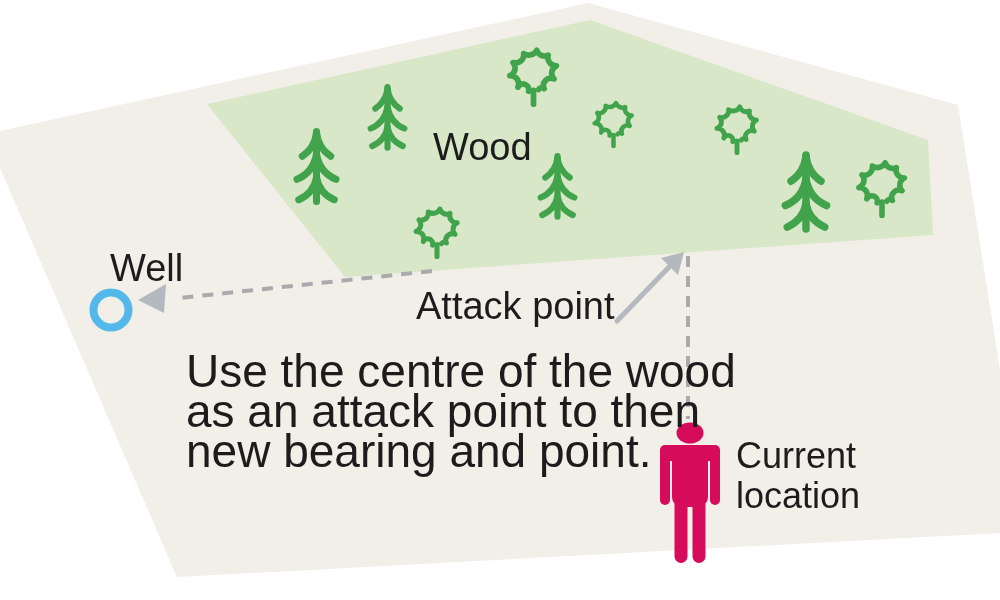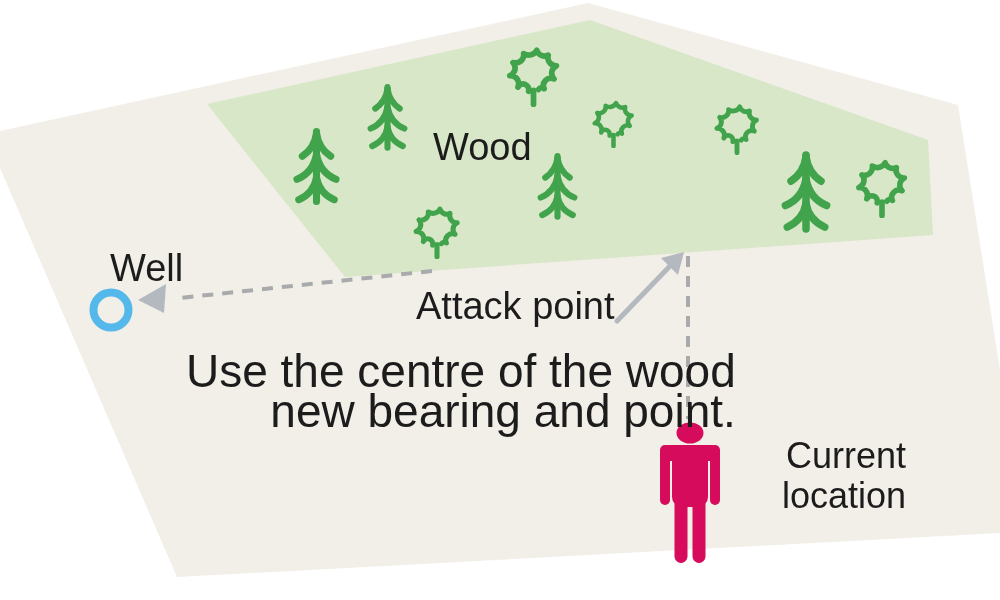--- a/index.html
+++ b/index.html
@@ -1,19 +1,18 @@
 <!DOCTYPE html>
 <html style="--map-fill: #f2efe8; --wood-fill: #d8e7c7; --tree-green: #41a34b; --text: #1c1c1c; --dash-gray: #a8aaac; --arrow-gray: #b4b9bf; --well-blue: #55b8ea; --person-pink: #d60b5c;"><head>
 <meta charset="utf-8">
 <style>
   html,body{margin:0;padding:0;background:#fff;}
   .stage{
     position:relative;width:1000px;height:600px;background:#ffffff;overflow:hidden;
     font-family:"Liberation Sans", sans-serif;
-    text-align:right;
   }
   .stage svg.scene{position:absolute;left:0;top:0;width:1000px;height:600px;display:block;}
   .map{fill:var(--map-fill,#f2efe8);}
   .wood{fill:var(--wood-fill,#d8e7c7);}
   .tree{stroke:var(--tree-green,#41a34b);fill:none;stroke-linecap:round;stroke-linejoin:round;}
   .dash{stroke:var(--dash-gray,#a8aaac);stroke-width:4;stroke-dasharray:11 9;fill:none;stroke-linecap:butt;}
   .arrow-line{stroke:var(--arrow-gray,#b4b9bf);stroke-width:5;fill:none;stroke-linecap:round;}
   .arrow-head{fill:var(--arrow-gray,#b4b9bf);stroke:none;}
   .well-ring{stroke:var(--well-blue,#55b8ea);stroke-width:8;fill:none;}
   .person{fill:var(--person-pink,#d60b5c);stroke:none;}
@@ -86,16 +85,17 @@
     </g>
   </svg>
 
   <div class="label label-wood">Wood</div>
   <div class="label label-well">Well</div>
   <div class="label label-current">Current location</div>
   <div class="label label-attack">Attack point</div>
 
   <div class="caption">
     <div>Use the centre of the wood</div>
+    <div>as an attack point to then</div>
     <div>new bearing and point.</div>
   </div>
 
 </div>
 
 </body></html>

